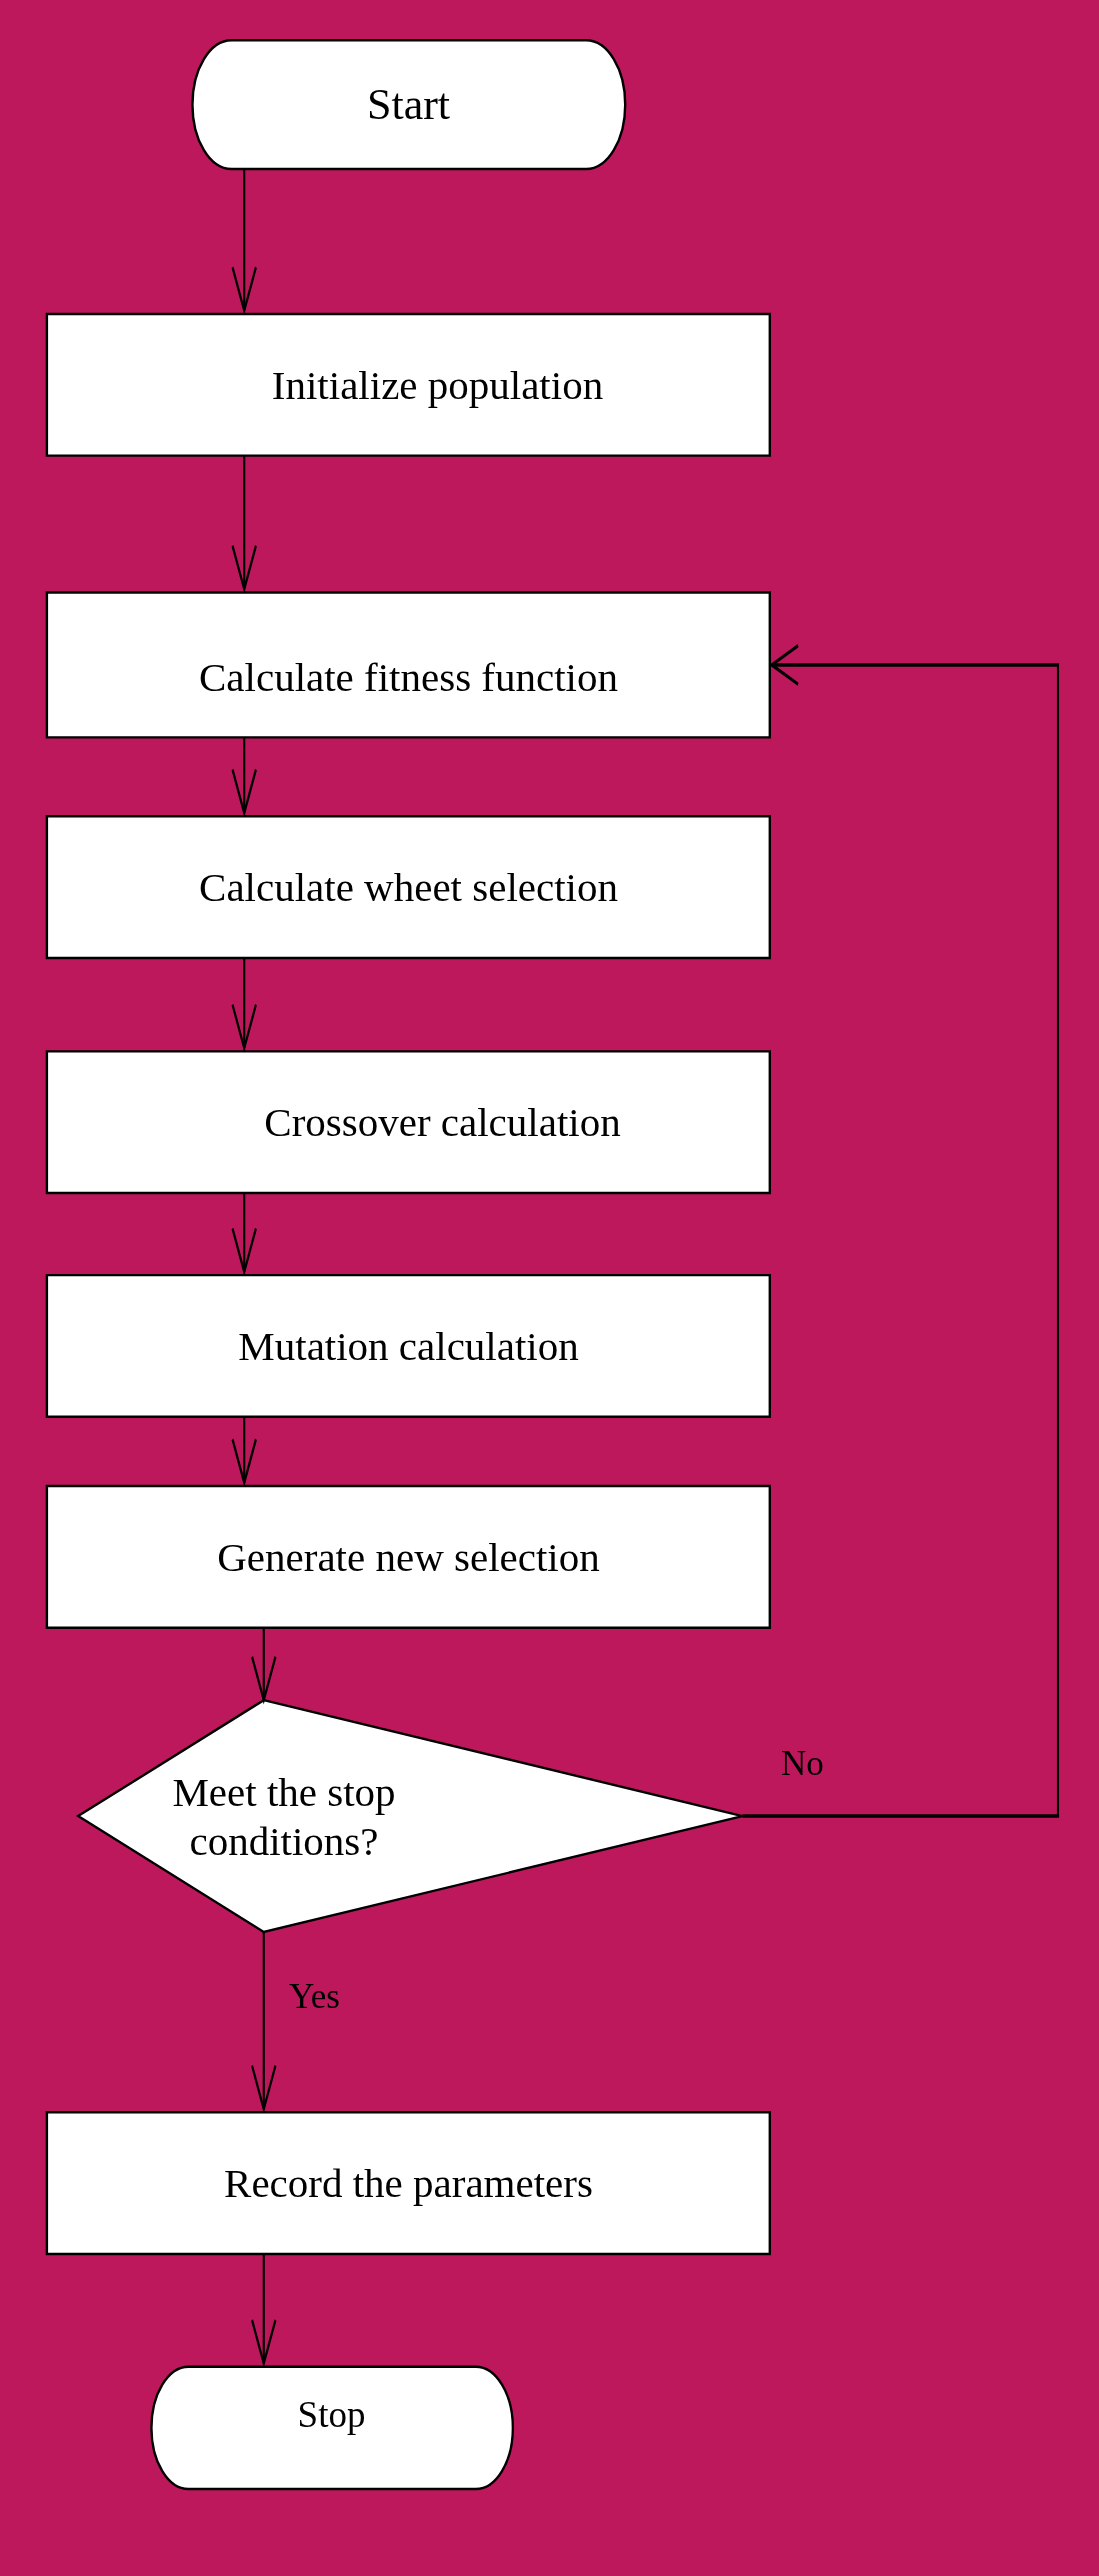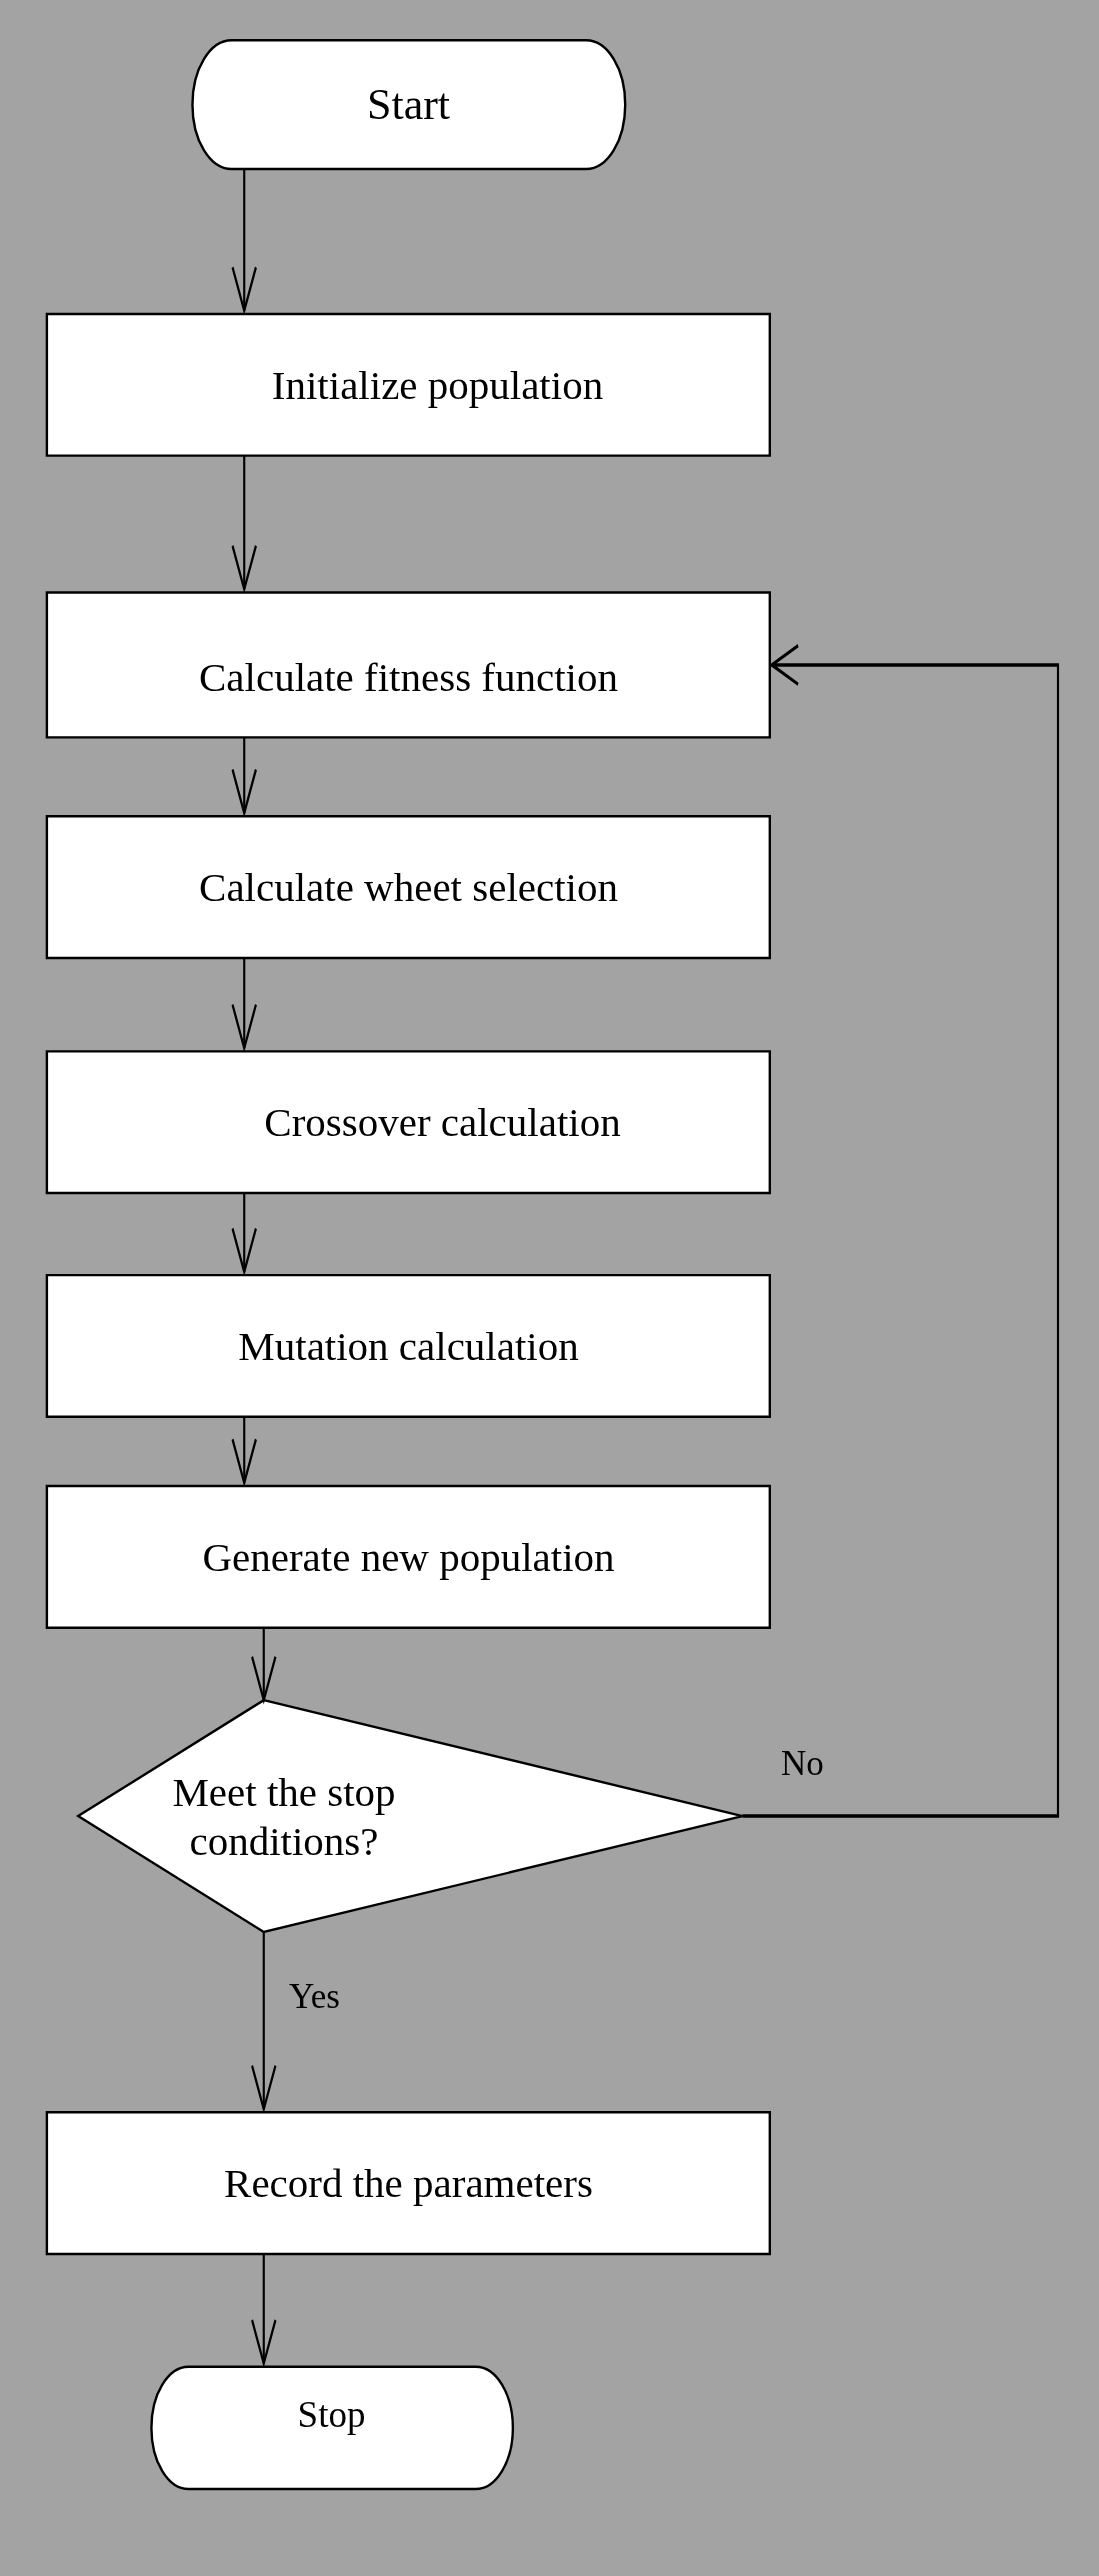--- a/index.html
+++ b/index.html
@@ -8,21 +8,21 @@
     padding: 0;
     background: #ffffff;
   }
   body {
     font-family: "Liberation Serif", "DejaVu Serif", serif;
   }
   #flow-root {
     position: relative;
     width: 1100px;
     height: 2576px;
-    background: #a3a3a3;
+    background: #be185d;
     overflow: hidden;
   }
   #flow-svg {
     position: absolute;
     top: 0;
     left: 0;
     width: 1100px;
     height: 2576px;
   }
   .node-label {
@@ -130,21 +130,21 @@
   <div class="node-label fs-process" style="left: 47px; top: 314px; width: 723px; height: 142px; padding-left: 29px;">Initialize population</div>
 
   <div class="node-label fs-process" style="left: 47px; top: 592px; width: 723px; height: 170px;">Calculate fitness function</div>
 
   <div class="node-label fs-process" style="left: 47px; top: 816px; width: 723px; height: 142px;">Calculate wheet selection</div>
 
   <div class="node-label fs-process" style="left: 47px; top: 1051px; width: 723px; height: 142px; margin-left: 34px;">Crossover calculation</div>
 
   <div class="node-label fs-process" style="left: 47px; top: 1275px; width: 723px; height: 142px;">Mutation calculation</div>
 
-  <div class="node-label fs-process" style="left: 47px; top: 1486px; width: 723px; height: 142px;">Generate new population</div>
+  <div class="node-label fs-process" style="left: 47px; top: 1486px; width: 723px; height: 142px;">Generate new selection</div>
 
   <div class="node-label fs-decision" style="left: 123px; top: 1710px; width: 322px; height: 213px;">Meet the stop
 conditions?</div>
 
   <div class="node-label fs-process" style="left: 47px; top: 2112px; width: 723px; height: 142px;">Record the parameters</div>
 
   <div class="node-label fs-terminal" style="left: 151px; top: 2367px; width: 361px; height: 96px; font-size: 37px;">Stop</div>
 
   <div class="edge-label fs-edge" style="left: 781px; top: 1744px;">No</div>
 

